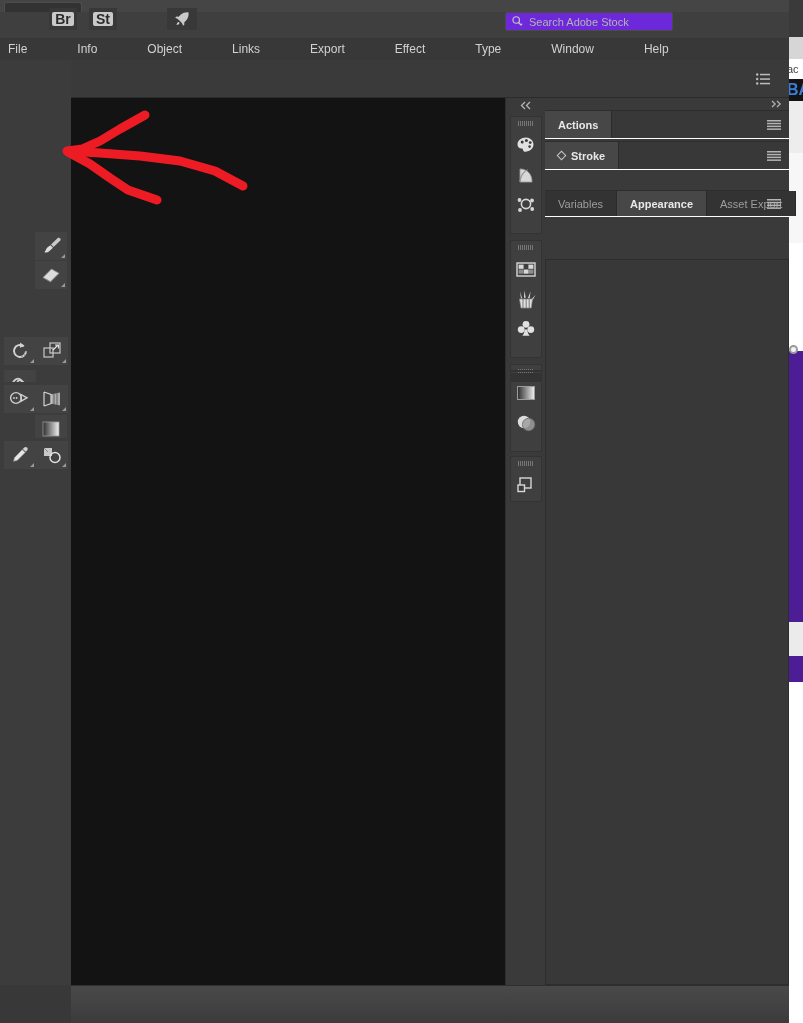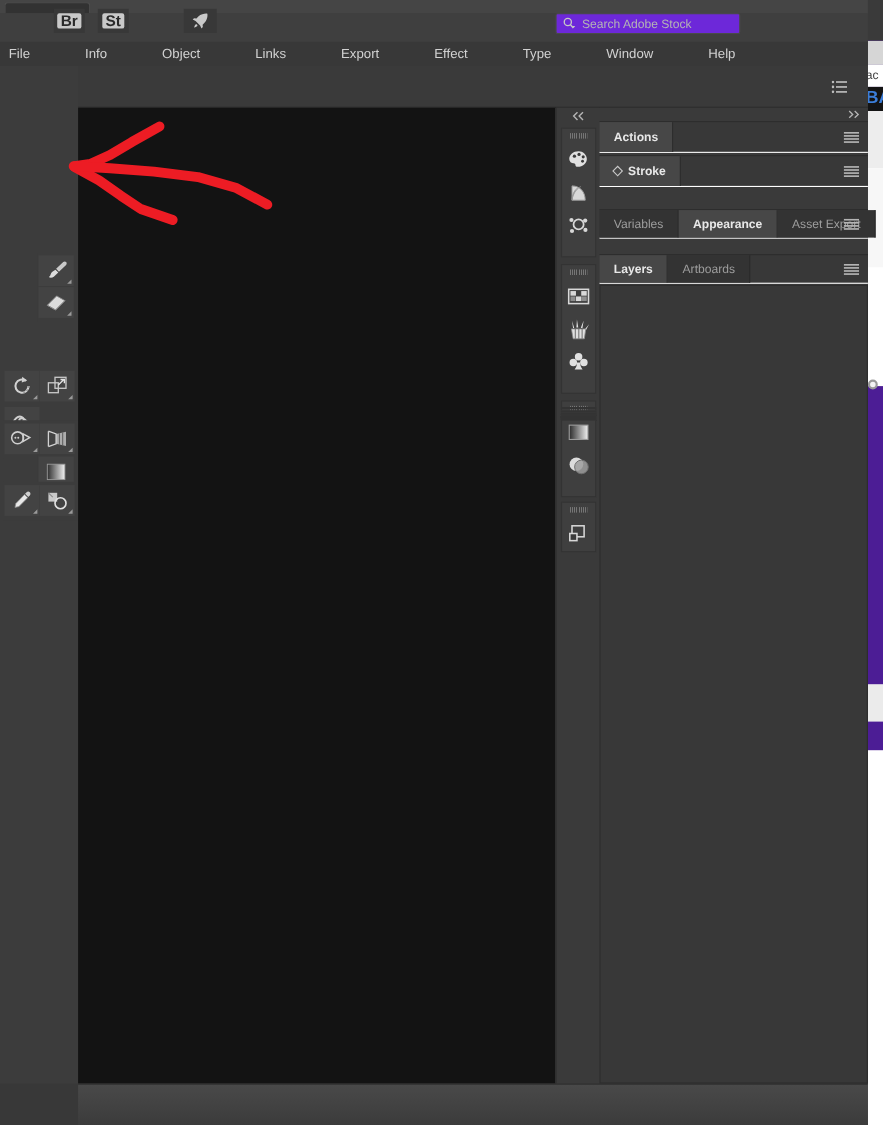--- a/index.html
+++ b/index.html
@@ -619,32 +619,20 @@
           <div class="ptab">Asset Export</div>
         </div>
         <svg class="pmenu" viewBox="0 0 14 11">
           <rect x="0" y="0.5" width="14" height="1.5" fill="#b4b4b4"></rect>
           <rect x="0" y="3.3" width="14" height="1.5" fill="#b4b4b4"></rect>
           <rect x="0" y="6.1" width="14" height="1.5" fill="#b4b4b4"></rect>
           <rect x="0" y="8.9" width="14" height="1.5" fill="#b4b4b4"></rect>
         </svg>
       </div>
 
-      <div class="panel-row" style="top:133px; height:27px;">
-        <div class="tabstrip">
-          <div class="ptab active">Layers</div>
-          <div class="ptab">Artboards</div>
-        </div>
-        <svg class="pmenu" viewBox="0 0 14 11">
-          <rect x="0" y="0.5" width="14" height="1.5" fill="#b4b4b4"></rect>
-          <rect x="0" y="3.3" width="14" height="1.5" fill="#b4b4b4"></rect>
-          <rect x="0" y="6.1" width="14" height="1.5" fill="#b4b4b4"></rect>
-          <rect x="0" y="8.9" width="14" height="1.5" fill="#b4b4b4"></rect>
-        </svg>
-      </div>
 
       <div class="panel-body" style="top:161px; height:726px;"></div>
     </div>
 
     <div id="tp-bottom"></div>
     <div id="statusbar"></div>
   </div>
 
   <svg id="annotation">
     <g fill="none" stroke="#ed1c24" stroke-width="9" stroke-linecap="round" stroke-linejoin="round">

